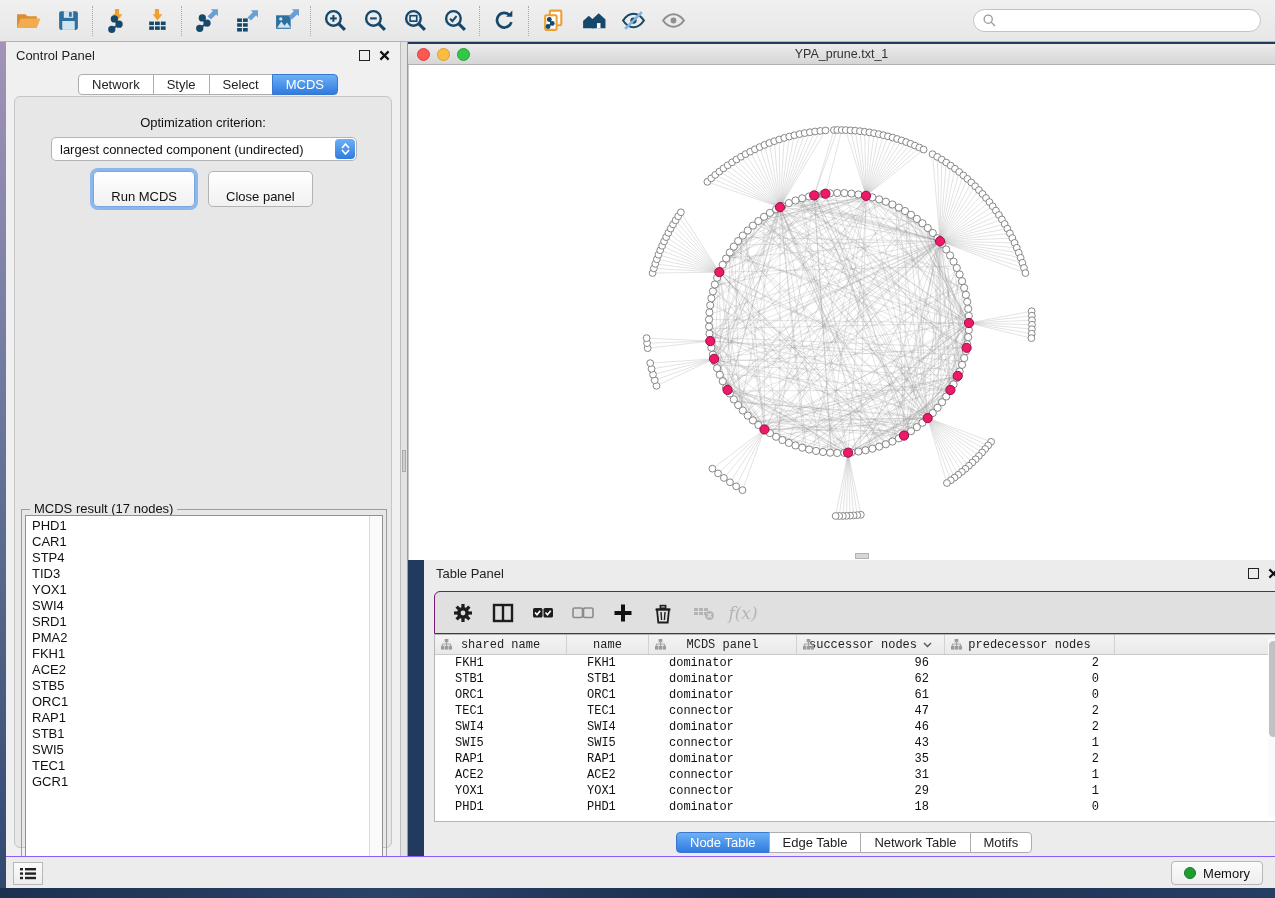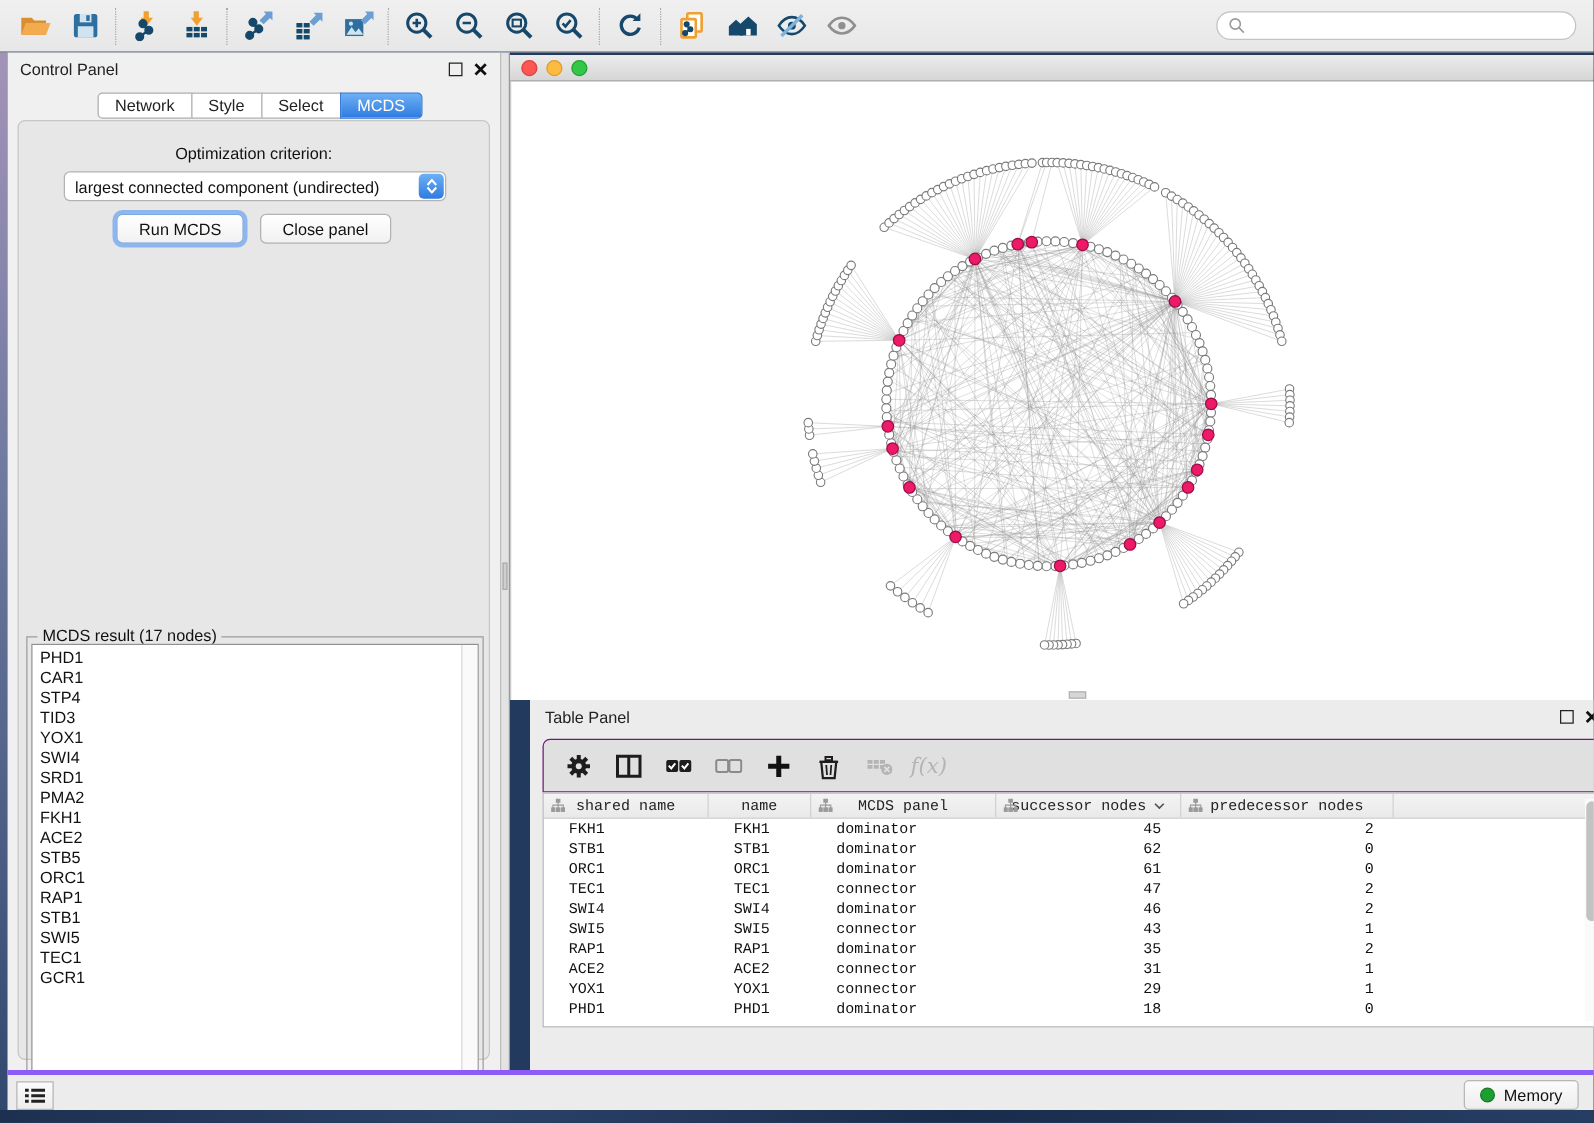--- a/index.html
+++ b/index.html
@@ -52,21 +52,21 @@
                font-size:13px; color:#111; }
   .cp-select { position:absolute; left:36px; top:40px; width:306px; height:24px;
                background:#fff; border:1px solid #b3b3b3; border-radius:5px;
                display:flex; align-items:center; font-size:13px; color:#111;
                padding-left:8px; }
   .cp-select .stepper { position:absolute; right:1px; top:1px; width:20px; height:20px;
                border-radius:4px; background:linear-gradient(#6cb0f5,#2f7be0);
                display:flex; flex-direction:column; align-items:center; justify-content:center; }
   .stepper svg { width:9px; height:6px; display:block; }
   .cp-buttons { position:absolute; left:0; top:74px; width:100%; display:flex; justify-content:center; gap:13px; }
-  .push-btn { height:24px; padding:4px 17px; background:linear-gradient(#ffffff,#f1f1f1);
+  .push-btn { height:24px; padding:17px 17px; background:linear-gradient(#ffffff,#f1f1f1);
               border:1px solid #b3b3b3; border-radius:5px; font-size:13px; color:#111;
               font-family:"Liberation Sans",sans-serif; }
   .push-btn.focused { box-shadow:0 0 0 3px rgba(110,165,240,.75); border-color:#7aa6e0; }
 
   .group-box { position:absolute; left:6px; top:412px; width:366px; height:372px;
                border:1px solid #9d9d9d; }
   .group-label { position:absolute; left:8px; top:-9px; background:#e7e7e7; padding:0 4px;
                  font-size:13px; color:#111; }
   .result-list { position:absolute; left:3px; top:5px; right:3px; bottom:3px; background:#fff;
                  border:1px solid #919191; overflow:hidden; }
@@ -124,21 +124,21 @@
   .td { font-size:12px; color:#111; display:flex; align-items:center; }
   .td.name { padding-left:20px; }
   .td.num  { justify-content:flex-end; padding-right:16px; }
   .tbl-scroll { position:absolute; right:1px; top:4px; width:11px; height:178px; background:#fafafa; }
   .tbl-thumb { position:absolute; left:1px; top:2px; width:9px; height:96px; background:#c2c2c2; border-radius:5px; }
 
   .tp-tabs { left:252px; top:272px; }
 
   
   .status-bar { position:absolute; left:6px; top:856px; width:1269px; height:32px; background:#ececec;
-                border-top:4px solid #8b5cf6; }
+                border-top:1px solid #8b5cf6; }
   .hamburger-btn { position:absolute; left:7px; top:5px; width:30px; height:23px;
                    background:linear-gradient(#fbfbfb,#ededed); border:1px solid #b7b7b7;
                    display:flex; align-items:center; justify-content:center; }
   .memory-btn { position:absolute; right:12px; top:4px; height:24px; padding:0 12px;
                 background:linear-gradient(#fbfbfb,#eeeeee); border:1px solid #b7b7b7; border-radius:4px;
                 display:flex; align-items:center; gap:7px; font-size:13px; color:#111; }
   .mem-dot { width:12px; height:12px; border-radius:50%; background:#1d9e30; border:1px solid #157a24; }
 </style>
 </head>
 <body>
@@ -374,20 +374,21 @@
     <div class="v-handle"></div>
   </div>
 
   <div class="network-window">
     <div class="net-titlebar">
       <span class="traffic">
         <span class="light red"></span>
         <span class="light yellow"></span>
         <span class="light green"></span>
       </span>
+      <span class="net-title">YPA_prune.txt_1</span>
     </div>
     <div class="net-canvas">
       <svg id="net-svg" width="867" height="495">
           <g>
             <line x1="310.33436905118276" y1="207.20495329639436" x2="482.0697830417716" y2="377.1164879182678" stroke="#8f8f8f" stroke-opacity="0.4" stroke-width="0.6"></line>
             <line x1="310.33436905118276" y1="207.20495329639436" x2="477.86435487555735" y2="378.86771087576165" stroke="#8f8f8f" stroke-opacity="0.4" stroke-width="0.6"></line>
             <line x1="310.33436905118276" y1="207.20495329639436" x2="478.2144375269072" y2="137.27151117501734" stroke="#8f8f8f" stroke-opacity="0.4" stroke-width="0.6"></line>
             <line x1="310.33436905118276" y1="207.20495329639436" x2="349.5170310547645" y2="155.90939460577061" stroke="#8f8f8f" stroke-opacity="0.4" stroke-width="0.6"></line>
             <line x1="310.33436905118276" y1="207.20495329639436" x2="312.1044796598077" y2="312.7781551689658" stroke="#8f8f8f" stroke-opacity="0.4" stroke-width="0.6"></line>
             <line x1="310.33436905118276" y1="207.20495329639436" x2="334.65131795358894" y2="346.3664463018198" stroke="#8f8f8f" stroke-opacity="0.4" stroke-width="0.6"></line>
@@ -1304,21 +1305,21 @@
             </svg>
             <span>predecessor nodes</span>
           </div>
           <div class="th-cell"></div>
         </div>
       <div id="tbl-body">
           <div class="tbl-grid tbl-row">
             <div class="td name">FKH1</div>
             <div class="td name">FKH1</div>
             <div class="td name">dominator</div>
-            <div class="td num">45</div>
+            <div class="td num">96</div>
             <div class="td num">2</div>
             <div class="td"></div>
           </div>
           <div class="tbl-grid tbl-row">
             <div class="td name">STB1</div>
             <div class="td name">STB1</div>
             <div class="td name">dominator</div>
             <div class="td num">62</div>
             <div class="td num">0</div>
             <div class="td"></div>
@@ -1386,20 +1387,26 @@
             <div class="td num">18</div>
             <div class="td num">0</div>
             <div class="td"></div>
           </div>
         </div>
       <div class="tbl-scroll">
         <div class="tbl-thumb"></div>
       </div>
     </div>
 
+    <div id="tp-tabs" class="seg-tabs tp-tabs">
+        <span class="seg active">Node Table</span>
+        <span class="seg">Edge Table</span>
+        <span class="seg">Network Table</span>
+        <span class="seg">Motifs</span>
+      </div>
   </div>
 
   <div class="status-bar">
     <div class="hamburger-btn">
       <svg width="16" height="13" viewBox="0 0 16 13">
         <g fill="#222">
             <rect x="0" y="1" width="3" height="2.4"></rect>
             <rect x="5" y="1" width="11" height="2.4"></rect>
         <rect x="0" y="5.4" width="3" height="2.4"></rect>
             <rect x="5" y="5.4" width="11" height="2.4"></rect>

